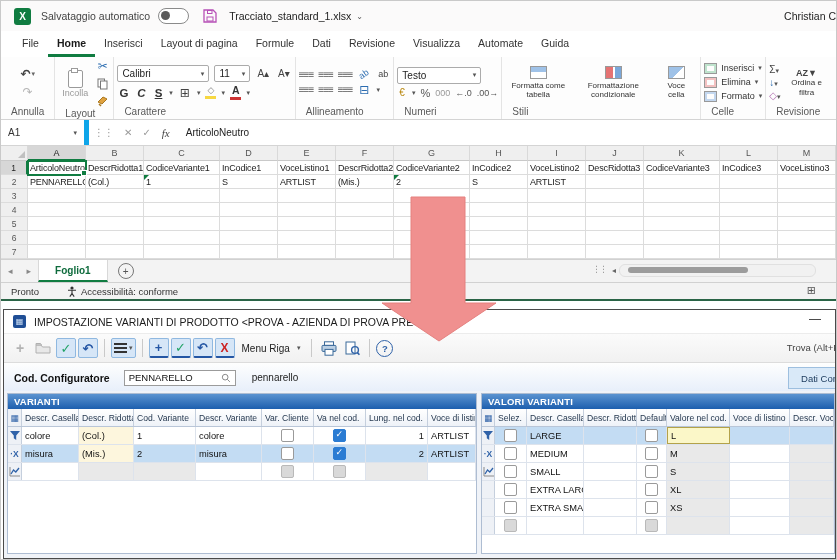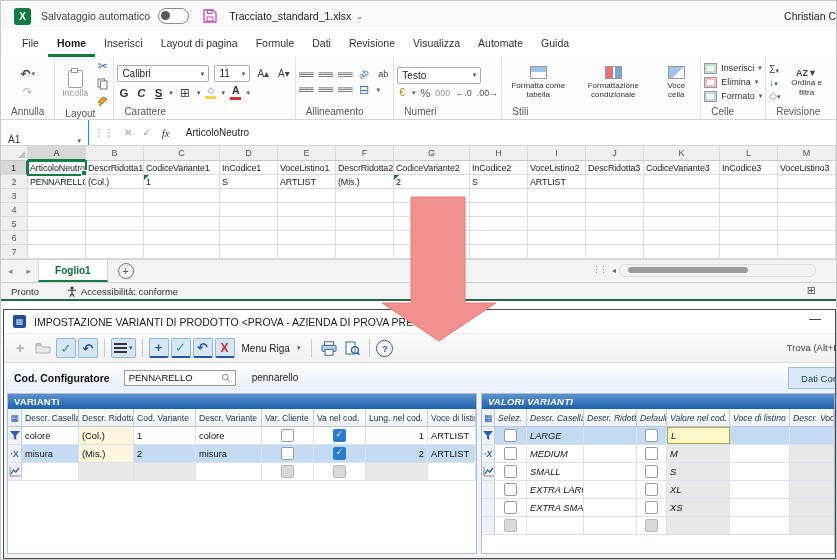--- a/index.html
+++ b/index.html
@@ -44,21 +44,21 @@
   .bigbtn{display:flex;flex-direction:column;align-items:center;justify-content:center;font-size:8px;color:#333;text-align:center;line-height:1.15;padding:0 4px;}
   .sic{width:15px;height:11px;border:1px solid #999;margin-bottom:2px;background:linear-gradient(90deg,#e57373 0 45%,#fff 45% 60%,#7aa7d9 60% 100%);}
   .sic.t2{background:linear-gradient(#9fc2e8 0 45%,#fff 45% 100%);}
   .sic.t3{background:linear-gradient(135deg,#9fc2e8 0 55%,#fff 55% 100%);}
   .cellrow{display:flex;align-items:center;gap:4px;font-size:9px;color:#333;line-height:1.45;}
   .mini{width:11px;height:9px;border:1px solid #999;display:inline-block;}
   .mini.g{box-shadow:inset 0 0 0 2px #bfe3cd;}
   .mini.r{box-shadow:inset 0 0 0 2px #f3c1c1;}
   .mini.b{box-shadow:inset 0 0 0 2px #c3d7ef;}
   .xl-formula{height:25px;border-bottom:1px solid #d4d4d4;display:flex;align-items:center;font-size:10px;color:#333;background:#fff;}
-  .namebox{width:88px;height:100%;display:flex;align-items:flex-end;justify-content:space-between;padding:0 7px;border-right:1px solid #0ea5e9;box-sizing:border-box;}
+  .namebox{width:88px;height:100%;display:flex;align-items:center;justify-content:space-between;padding:0 7px;border-right:5px solid #0ea5e9;box-sizing:border-box;}
   .fico{color:#9a9a9a;font-size:10px;padding:0 5px;}
   .fx{font-style:italic;font-family:"Liberation Serif",serif;color:#444;font-size:11px;padding:0 6px;}
   .fval{padding-left:10px;color:#222;}
   
   .xl-grid{position:relative;background:#fff;}
   .xrow{display:grid;grid-template-columns:27px 58px 58px 76px 58px 58px 58px 76px 58px 58px 58px 76px 58px 58px;height:14px;}
   .xrow.hd{height:15px;}
   .ch{background:#efefef;border-right:1px solid #d9d9d9;border-bottom:1px solid #c9c9c9;color:#555;font-size:9px;display:flex;align-items:center;justify-content:center;}
   .ch.corner{position:relative;}
   .ch.corner::after{content:"";position:absolute;right:2px;bottom:2px;border-left:7px solid transparent;border-bottom:7px solid #c0c0c0;}
@@ -103,21 +103,21 @@
   .helpc{width:15px;height:15px;border:1.4px solid #2f62a8;border-radius:50%;color:#2f62a8;font-size:9.5px;font-weight:bold;display:flex;align-items:center;justify-content:center;}
   .trova{position:absolute;right:-4px;top:8px;font-size:9.5px;color:#444;white-space:nowrap;}
   .app-config{height:29px;background:linear-gradient(#fefefe,#e7effa);border-bottom:1px solid #b9cce2;display:flex;align-items:center;position:relative;font-size:10px;color:#111;}
   .cfglabel{font-weight:bold;margin-left:10px;font-size:10.5px;}
   .cfginput{margin-left:14px;width:112px;height:16px;border:1px solid #9b9b9b;background:#fff;display:flex;align-items:center;justify-content:space-between;padding:0 4px;font-size:9.5px;box-sizing:border-box;}
   .cfgdesc{margin-left:16px;font-size:10px;color:#222;}
   .dati{position:absolute;right:-16px;top:4px;height:20px;padding:0 12px;background:#d9e9f8;border:1px solid #9dbfdf;font-size:9.5px;color:#1b3a5c;display:flex;align-items:center;white-space:nowrap;}
   .panels{position:absolute;left:0;right:0;top:81px;bottom:0;background:#f0f3f8;}
   .panel{position:absolute;top:2px;bottom:4px;border:1px solid #aebdd2;background:#fff;box-sizing:border-box;overflow:hidden;}
   .panel.left{left:3px;width:470px;}
-  .panel.right{left:477px;right:0;font-style:italic;}
+  .panel.right{left:477px;right:0;}
   .phdr{height:15px;background:linear-gradient(#5b93d0,#1d5fae);color:#fff;font-weight:bold;font-size:9.5px;display:flex;align-items:center;padding-left:6px;letter-spacing:0.2px;}
   .trow{display:grid;height:17px;border-bottom:1px solid #dde3ec;font-size:9.3px;color:#111;}
   .vrow{grid-template-columns:14px 57px 55px 62px 66px 52px 52px 62px 1fr;}
   .wrow{grid-template-columns:13px 32px 57px 53px 30px 63px 60px 1fr;}
   .trow.head{height:17px;border-bottom:1px solid #b9c6d8;}
   .th{background:linear-gradient(#ffffff,#eef2f8);border-right:1px solid #c5cfdd;font-size:8.6px;color:#25384f;display:flex;align-items:center;padding:0 3px;white-space:nowrap;overflow:hidden;}
   .td{border-right:1px solid #dde3ec;display:flex;align-items:center;padding:0 3px;white-space:nowrap;overflow:hidden;background:#fff;}
   .td.c{justify-content:center;}
   .td.r{justify-content:flex-end;}
   .td.cream{background:#fdf6dd;}

